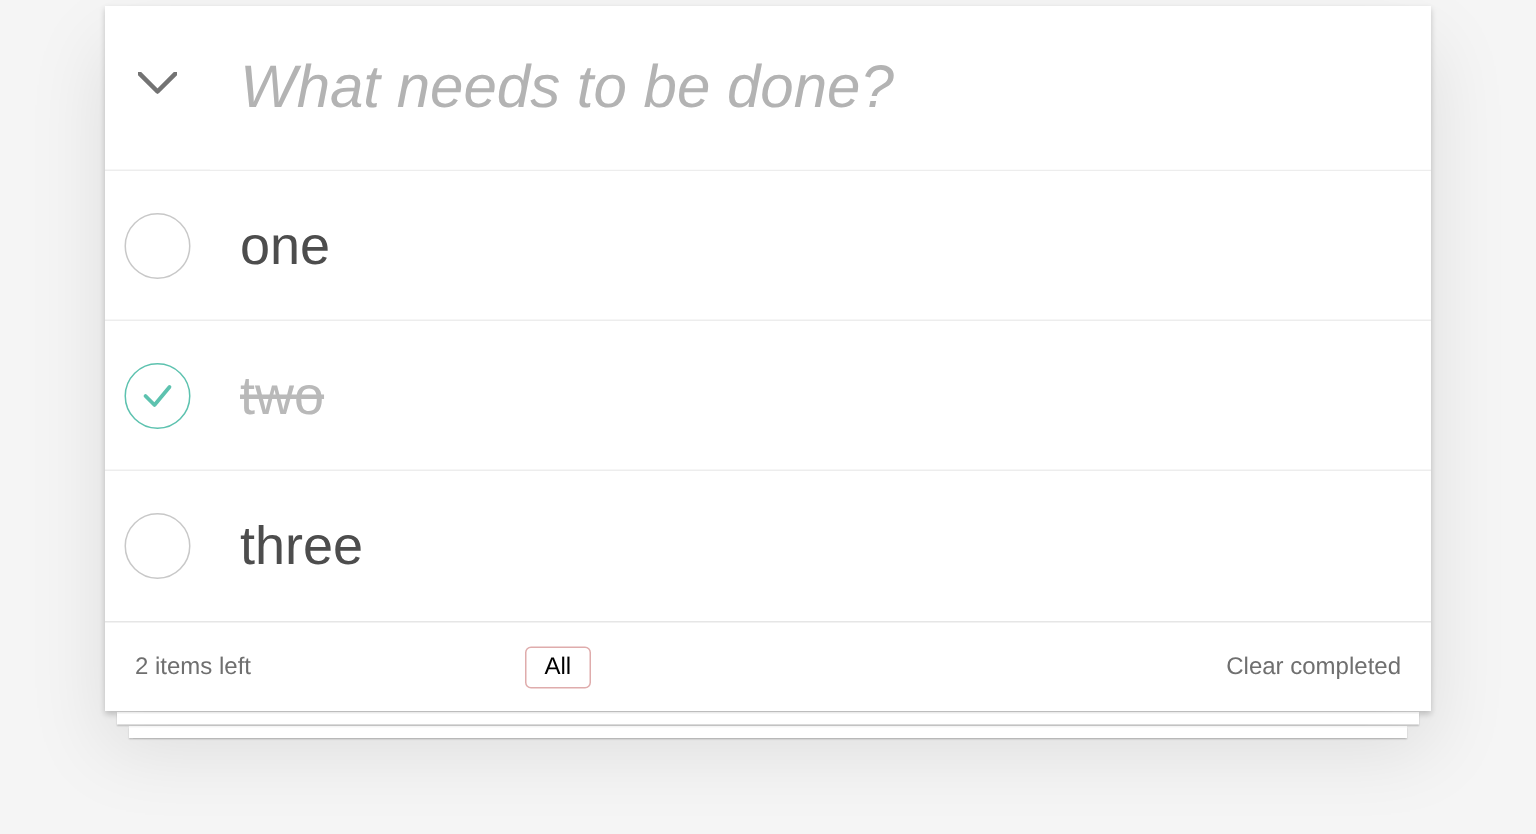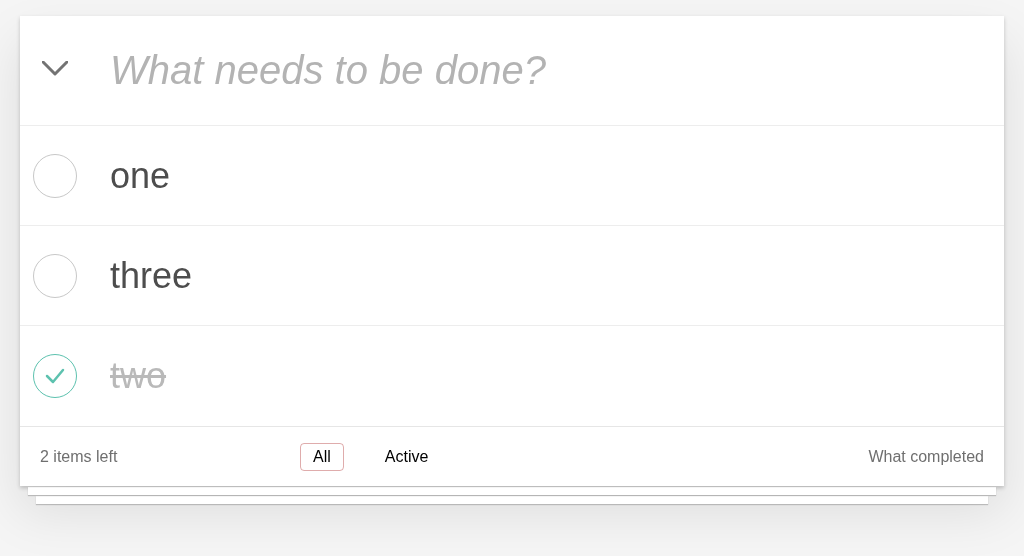--- a/index.html
+++ b/index.html
@@ -4,22 +4,22 @@
   <style>
     * { box-sizing: border-box; margin: 0; padding: 0; }
     html, body {
       width: 1024px;
       height: 556px;
       background: #f5f5f5;
       font-family: "Helvetica Neue", Helvetica, Arial, sans-serif;
       overflow: hidden;
     }
     .todoapp {
-      width: 984px;
-      margin: 16px auto;
+      width: 884px;
+      margin: 4px auto;
       background: #fff;
       position: relative;
       box-shadow:
         0 2px 4px rgba(0,0,0,0.2),
         0 25px 50px rgba(0,0,0,0.1);
     }
     .stack1, .stack2 {
       content: '';
       position: absolute;
       left: 0; right: 0;
@@ -163,46 +163,45 @@
 
     <li class="todo-item">
       <div class="toggle-wrap">
         <div class="toggle-circle">
           
         </div>
       </div>
       <label class="todo-label">one</label>
     </li>
 
-    <li class="todo-item">
-      <div class="toggle-wrap">
-        <div class="toggle-circle">
-          
-        </div>
-      </div>
-      <label class="todo-label">three</label>
-    </li>
-
     <li class="todo-item completed">
       <div class="toggle-wrap">
         <div class="toggle-circle checked">
           <svg width="24" height="24" viewBox="0 0 24 24">
               <path d="M4 12 L10 18 L20 6" stroke="#5dc2af" stroke-width="2.5" fill="none" stroke-linecap="round" stroke-linejoin="round"></path>
             </svg>
         </div>
       </div>
       <label class="todo-label">two</label>
     </li>
 
+    <li class="todo-item">
+      <div class="toggle-wrap">
+        <div class="toggle-circle">
+          
+        </div>
+      </div>
+      <label class="todo-label">three</label>
+    </li>
+
   </ul>
 
   <footer class="footer">
     <span class="todo-count">2 items left</span>
     <div class="filters">
       <span class="filter selected">All</span>
-      <span class="filter">Active</span>
     </div>
-    <span class="clear-completed">What completed</span>
+    <span class="clear-completed">Clear completed</span>
   </footer>
 
   <div class="stack1"></div>
   <div class="stack2"></div>
 </section>
 
 </body></html>

